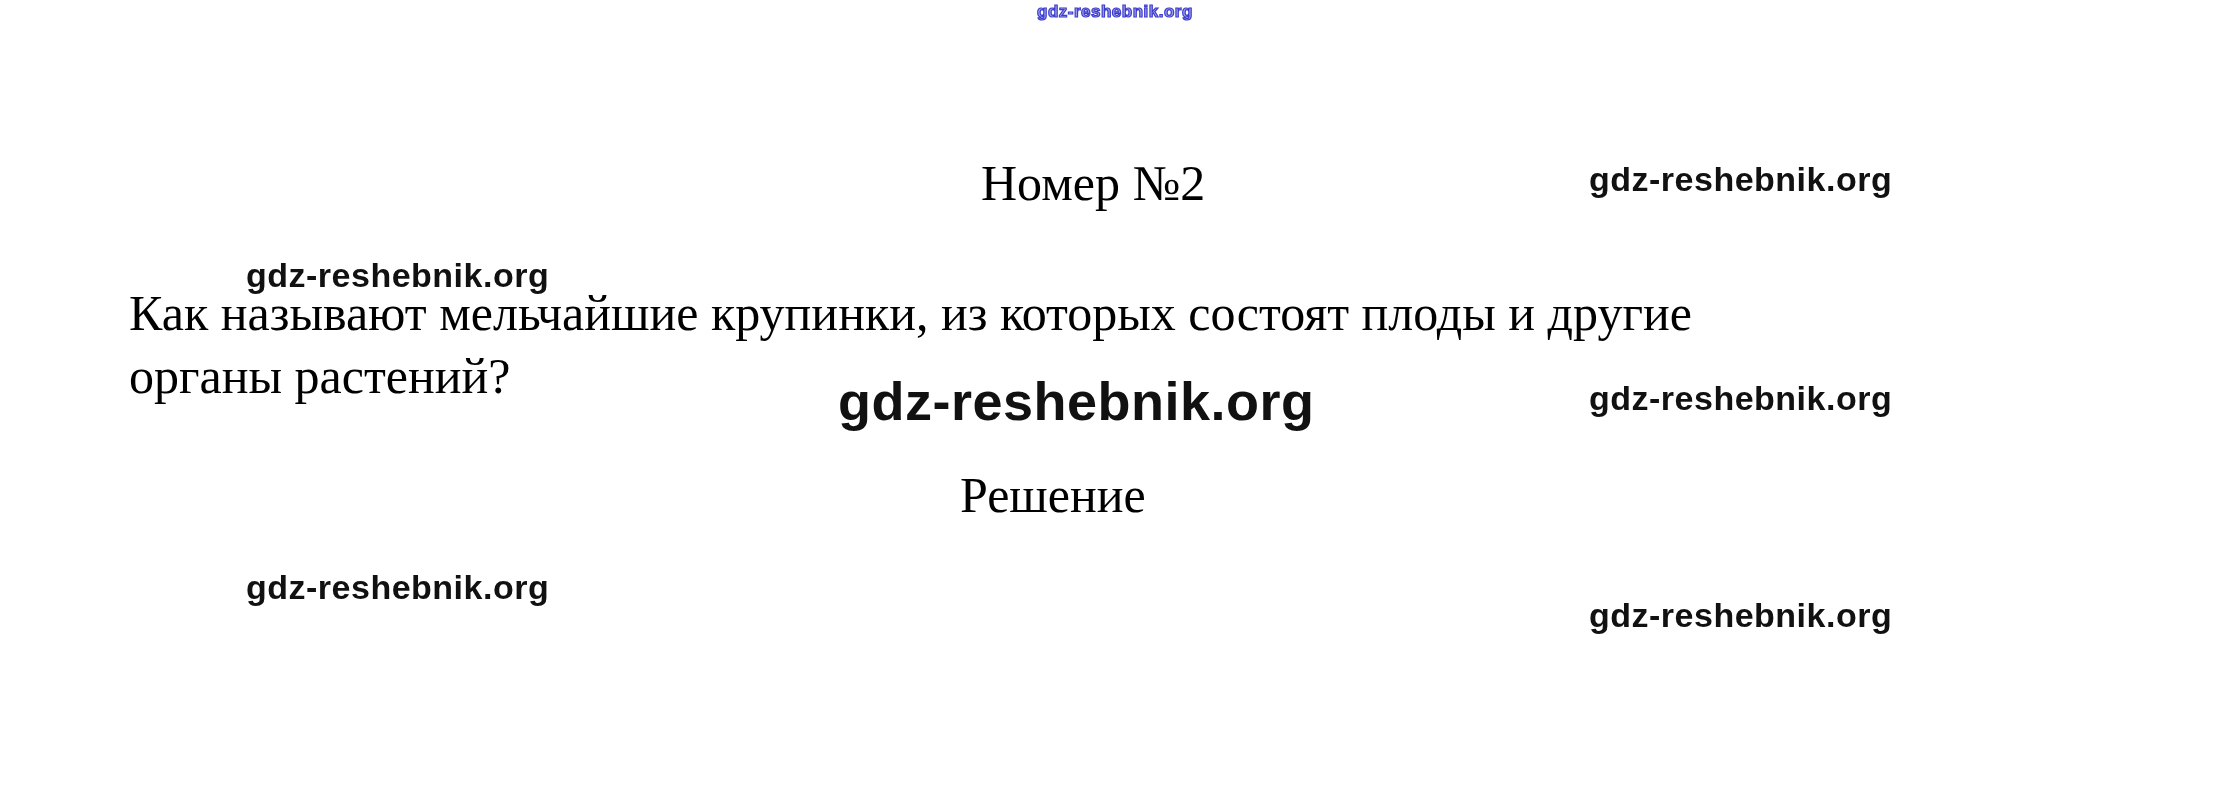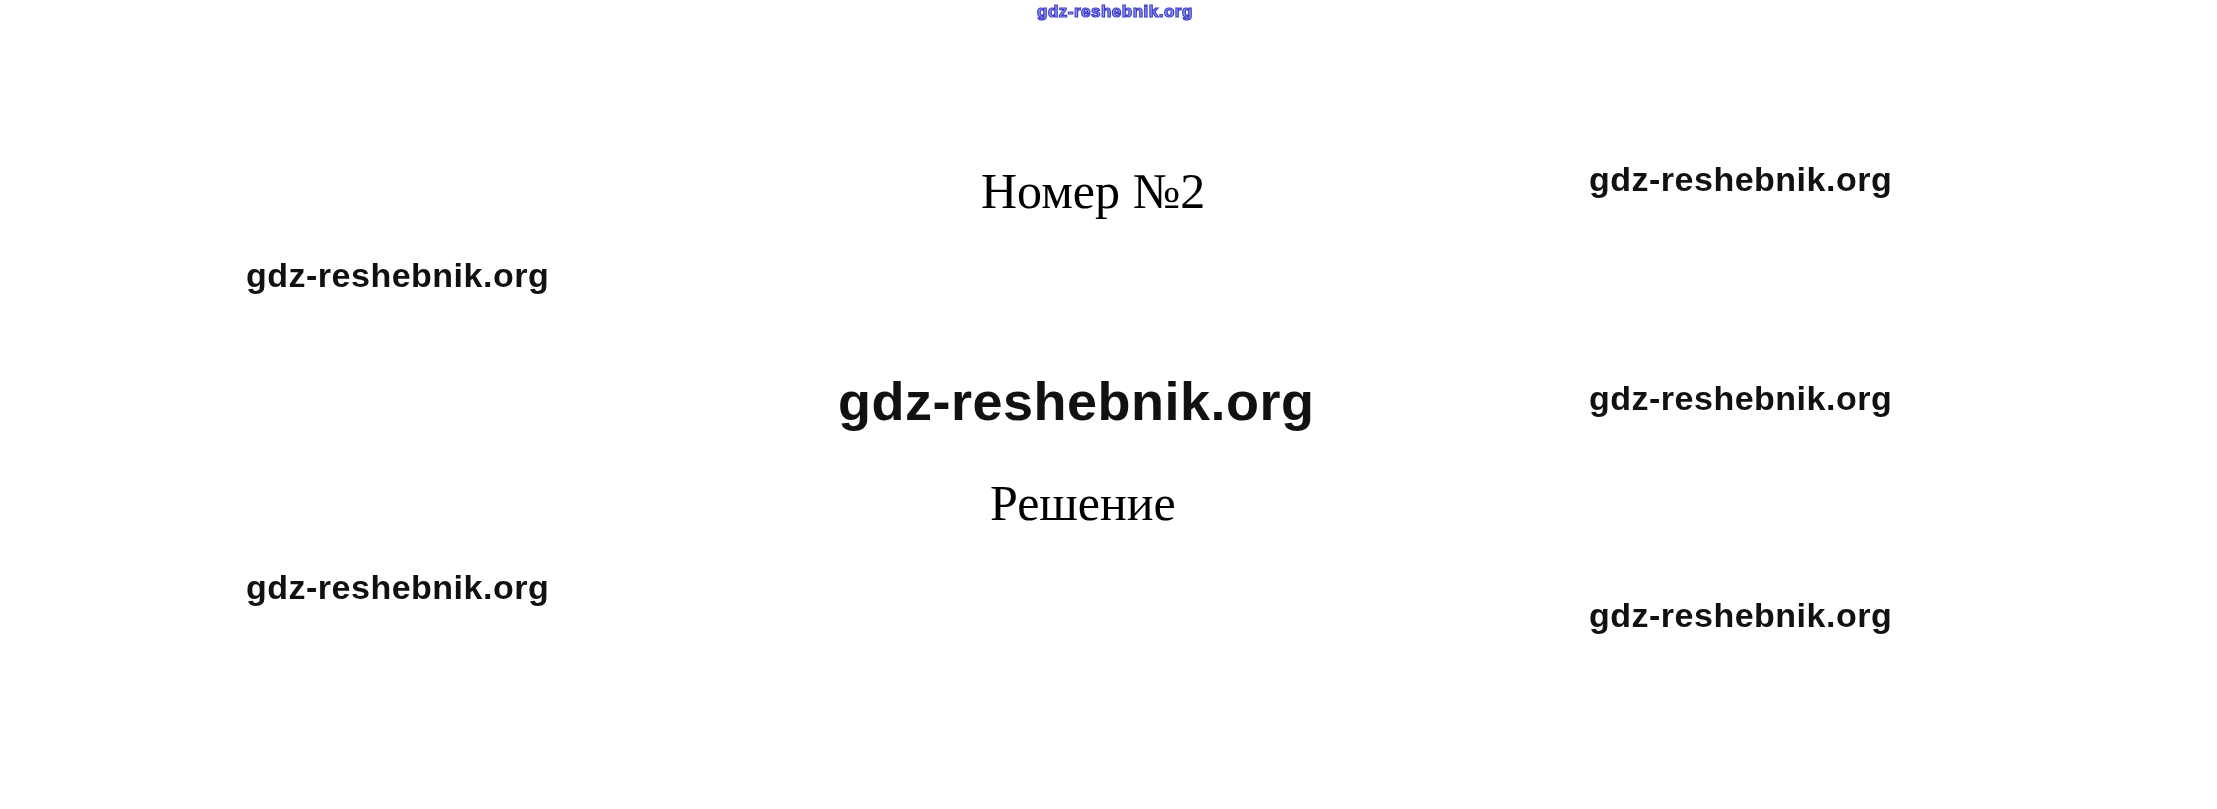--- a/index.html
+++ b/index.html
@@ -20,26 +20,25 @@
     height: 809px;
     background: #ffffff;
   }
   .abs { position: absolute; white-space: nowrap; }
 
   
   .serif {
     font-family: "Liberation Serif", "DejaVu Serif", serif;
     color: #000000;
     line-height: 1;
-    margin-top: 8px;
   }
   .title      { left: 981px;  top: 158px; font-size: 50px; }
   .question   { left: 129px;  top: 282px; font-size: 50px; white-space: nowrap; }
   .question .q-line { line-height: 63px; }
-  .solution-heading { left: 990px; top: 470px; font-size: 50px; }
+  .solution-heading { left: 960px; top: 470px; font-size: 50px; }
   .answer     { left: 129px;  top: 600px; font-size: 50px; }
 
   
   .wm {
     font-family: "Liberation Sans", "DejaVu Sans", sans-serif;
     font-weight: 600;
     color: #111111;
     letter-spacing: 0.5px;
     line-height: 1;
   }
@@ -65,20 +64,24 @@
 <div class="page">
 
   <div class="abs wm wm-top">gdz-reshebnik.org</div>
 
   <div class="abs serif title">Номер №2</div>
 
   <div class="abs wm wm-heading-right">gdz-reshebnik.org</div>
 
   <div class="abs wm wm-question-left">gdz-reshebnik.org</div>
 
+  <div class="abs serif question">
+    <div class="q-line">Как называют мельчайшие крупинки, из которых состоят плоды и другие</div>
+    <div class="q-line">органы растений?</div>
+  </div>
 
   <div class="abs wm wm-center-large">gdz-reshebnik.org</div>
 
   <div class="abs wm wm-question-right">gdz-reshebnik.org</div>
 
   <div class="abs serif solution-heading">Решение</div>
 
   <div class="abs wm wm-answer-left">gdz-reshebnik.org</div>
 
 

